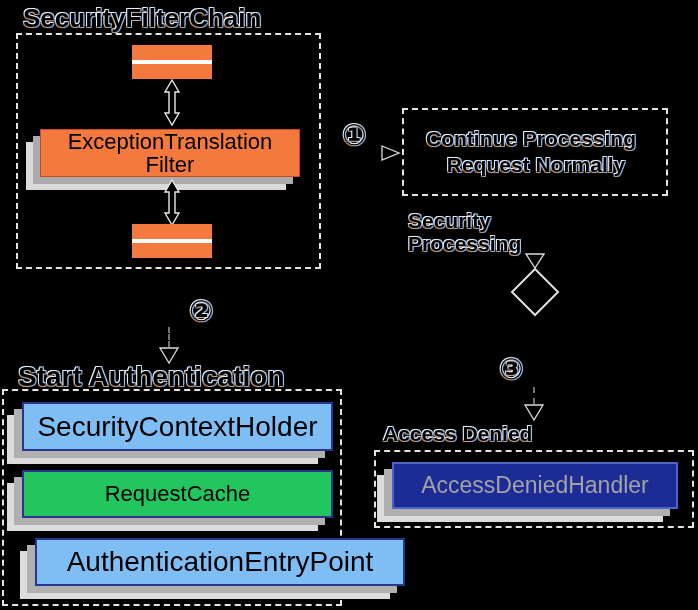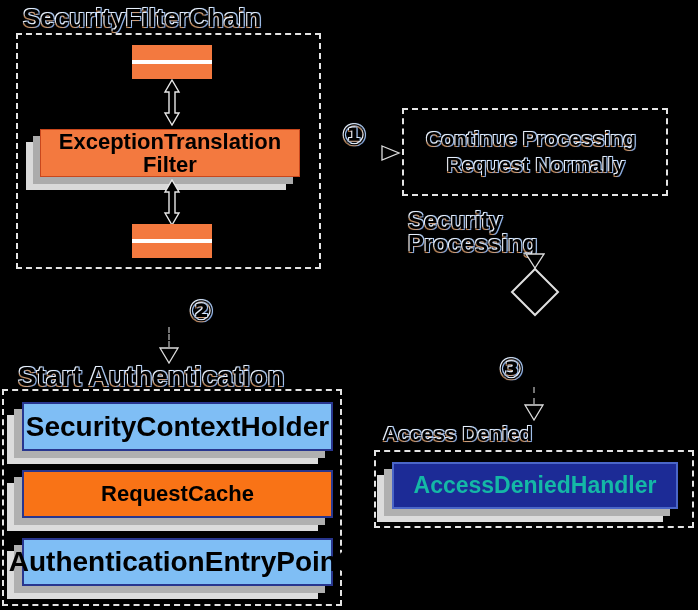--- a/index.html
+++ b/index.html
@@ -17,28 +17,28 @@
        1px  1px 0 #7fa3dc,
        0 0 2px rgba(150,185,235,0.9);
   }
   .ghost .ln{display:block;}
   .badge{font-size:29px;line-height:29px;}
   
   .dashedbox{position:absolute;border:2px dashed #e4e4e4;background:transparent;box-sizing:border-box;}
   
   .card{
     position:absolute;box-sizing:border-box;display:flex;align-items:center;justify-content:center;
-    text-align:center;font-weight:bold;color:#000;
+    text-align:center;font-weight:normal;color:#000;
     box-shadow:-8px 7px 0 #b0b0b0,-15px 13px 0 #dcdcdc;
   }
   .card.orange{background:#f3793f;border:1px solid #c9471c;font-size:22px;line-height:23px;
     box-shadow:-7px 7px 0 #ababab,-14px 13px 0 #d9d9d9;}
   .card.blue {background:#7fbef5;border:2px solid #28368f;font-size:28px;}
-  .card.gray {background:#f97316;border:2px solid #28368f;font-size:22px;}
-  .card.navy {background:#1c2b96;border:2px solid #4a66c8;font-size:23px;color:#14b8a6;}
+  .card.gray {background:#22c55e;border:2px solid #28368f;font-size:22px;}
+  .card.navy {background:#1c2b96;border:2px solid #4a66c8;font-size:23px;color:#a3a3a3;}
   
   .bars{position:absolute;width:80px;}
   .bars .bar{height:15px;background:#f3793f;}
   .bars .gap{height:4px;background:#ffffff;}
   
   .absolute{position:absolute;}
   .dashline{position:absolute;width:0;border-left:2px dashed rgba(255,255,255,0.45);}
   .ctext{position:absolute;border:2px dashed #e4e4e4;box-sizing:border-box;}
 </style>
 </head>
@@ -83,21 +83,21 @@
     <path d="M1,1 L18,8 L1,15 Z" fill="#000" stroke="#dcdcdc" stroke-width="1.3"></path>
   </svg>
 
   <div class="ctext" style="left:402px;top:108px;width:266px;height:88px;
               display:flex;flex-direction:column;justify-content:center;align-items:center;
               padding-right:8px;">
     <span class="ghost" style="position:static;font-size:21px;line-height:26px;">Continue Processing</span>
     <span class="ghost" style="position:static;font-size:21px;line-height:26px;margin-left:10px;">Request Normally</span>
   </div>
 
-  <div class="ghost" style="left:408px;top:209px;font-size:24px;line-height:23px;">
+  <div class="ghost" style="left:408px;top:209px;font-size:21px;line-height:23px;">
     <span class="ln">Security</span>
     <span class="ln">Processing</span>
   </div>
 
   <svg class="absolute" style="left:525px;top:253px;" width="20" height="16" viewBox="0 0 20 16">
     <path d="M1,1 L19,1 L10,15 Z" fill="#000" stroke="#dcdcdc" stroke-width="1.3"></path>
   </svg>
 
   <svg class="absolute" style="left:510px;top:267px;" width="50" height="50" viewBox="0 0 50 50">
     <path d="M25,2 L48,25 L25,48 L2,25 Z" fill="#000" stroke="#e0e0e0" stroke-width="2"></path>
@@ -132,17 +132,17 @@
   <div class="dashedbox" style="left:2px;top:389px;width:340px;height:217px;"></div>
 
   <div class="card blue" style="left:22px;top:402px;width:311px;height:49px;">
     <span>SecurityContextHolder</span>
   </div>
 
   <div class="card gray" style="left:22px;top:470px;width:311px;height:48px;">
     <span>RequestCache</span>
   </div>
 
-  <div class="card blue" style="left:22px;top:538px;width:311px;height:48px;">
+  <div class="card blue" style="left:35px;top:538px;width:370px;height:48px;">
     <span>AuthenticationEntryPoint</span>
   </div>
 
 </div>
 
 </body></html>

